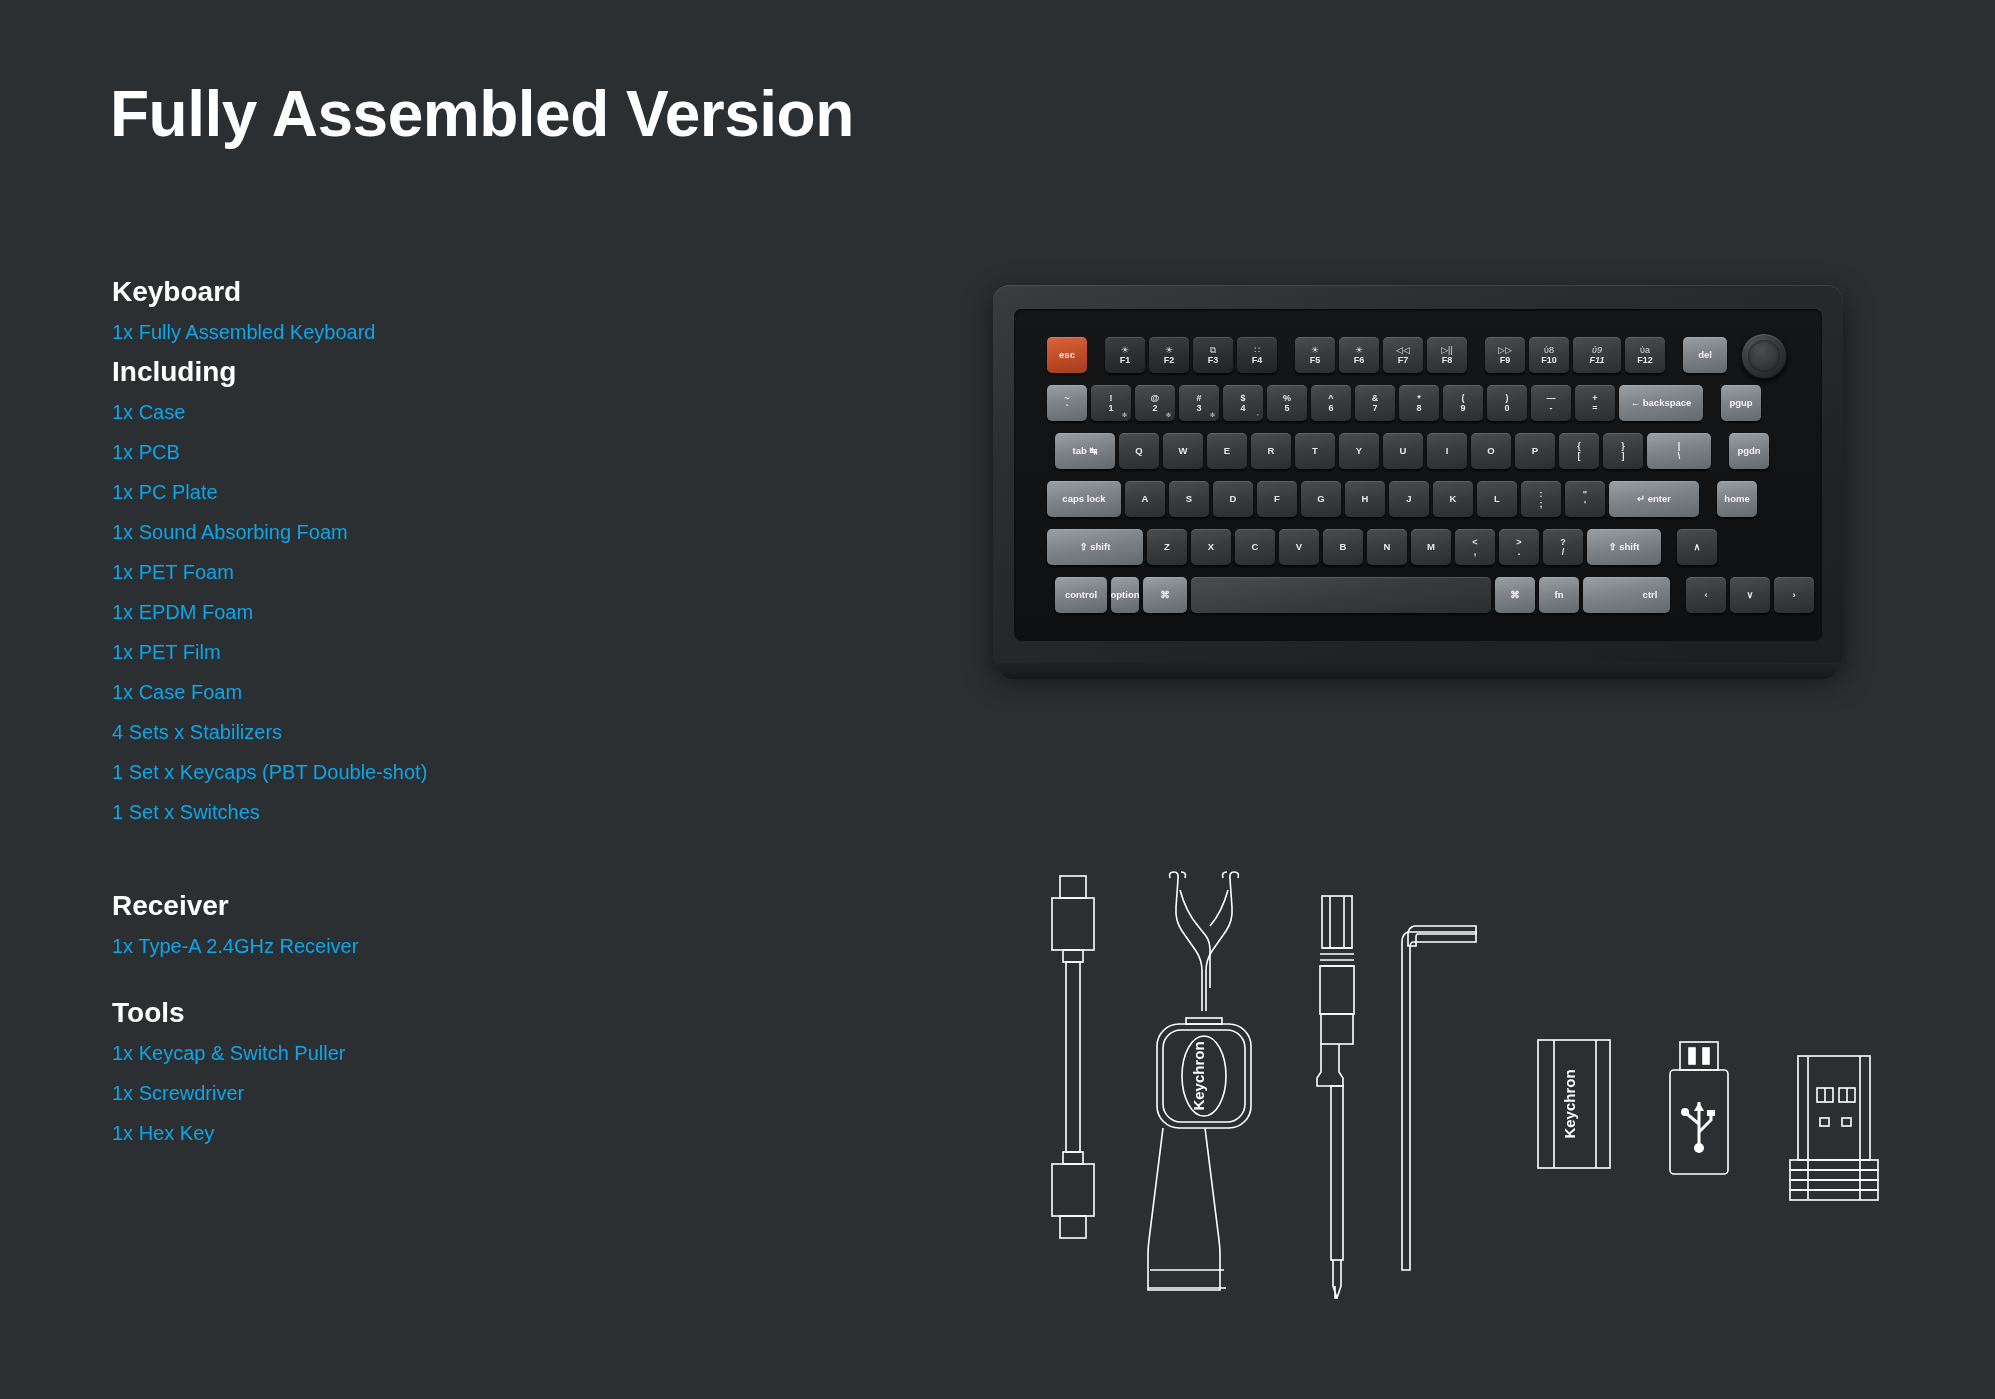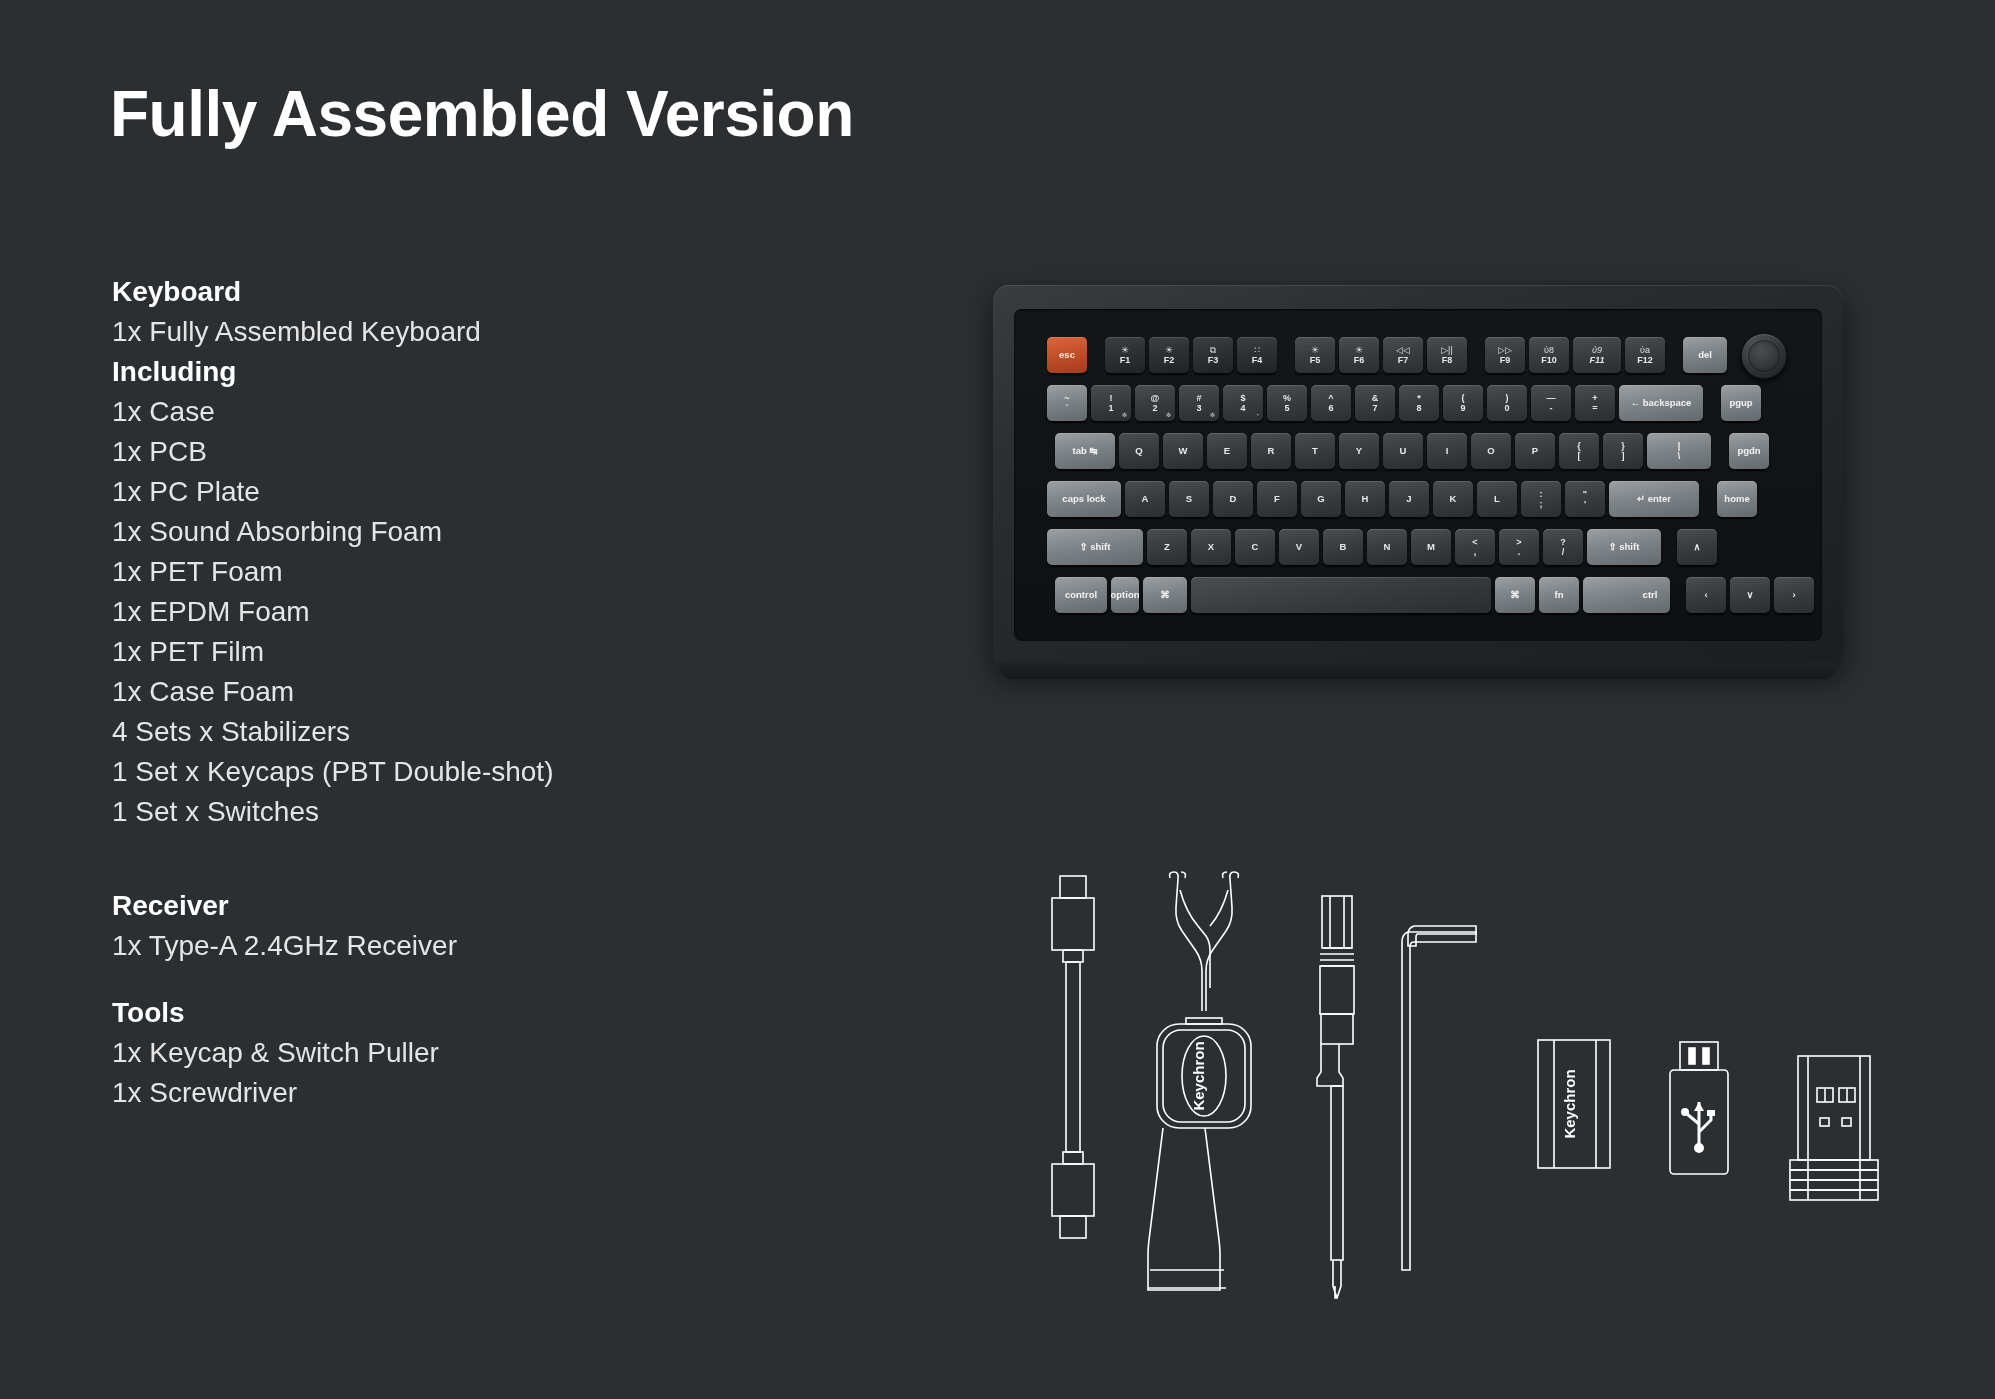--- a/index.html
+++ b/index.html
@@ -21,22 +21,22 @@
     position:absolute;left:112px;top:272px;
     width:700px;
   }
   .spec-group{margin:0;}
   .spec-gap{height:27px;}
   .group-heading{
     font-size:28px;font-weight:bold;line-height:40px;
     color:#ffffff;white-space:nowrap;
   }
   .spec-line{
-    font-size:28px;font-weight:normal;line-height:40px;
-    color:#e5e5e5;white-space:nowrap;
+    font-size:20px;font-weight:normal;line-height:40px;
+    color:#0ea5e9;white-space:nowrap;
   }
   
   #keyboard-figure{
     position:absolute;left:993px;top:285px;
     width:850px;height:385px;
   }
   .kb-case{
     position:absolute;left:0;top:0;width:850px;height:385px;
     background:linear-gradient(160deg,#3a3d3f 0%,#2c2f31 25%,#232628 60%,#1b1e20 100%);
     border-radius:16px;
@@ -135,20 +135,21 @@
     <div class="spec-gap"></div>
     <div class="spec-group">
       <div class="group-heading">Receiver</div>
       <div class="spec-line">1x Type-A 2.4GHz Receiver</div>
     </div>
     <div class="spec-gap"></div>
     <div class="spec-group">
       <div class="group-heading">Tools</div>
       <div class="spec-line">1x Keycap &amp; Switch Puller</div>
       <div class="spec-line">1x Screwdriver</div>
+      <div class="spec-line">1x Hex Key</div>
     </div>
   </div>
 
 <div id="keyboard-figure">
   <div class="kb-case">
     <div class="kb-plate">
         <div class="krow" style="top: 28px; left: 33px;">
           <div class="key accent" style="width: 40px;">
             <span class="lbl">esc</span>
           </div>

